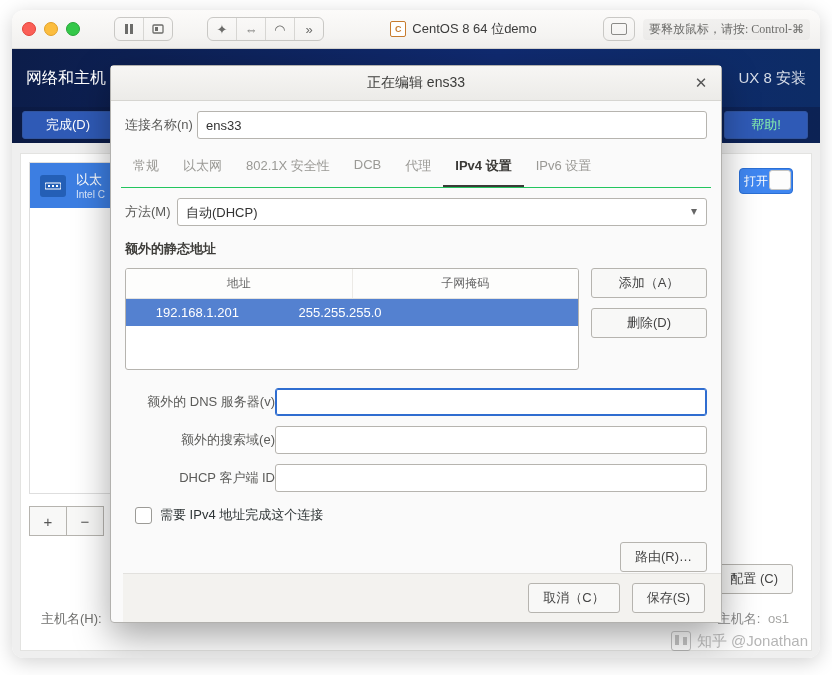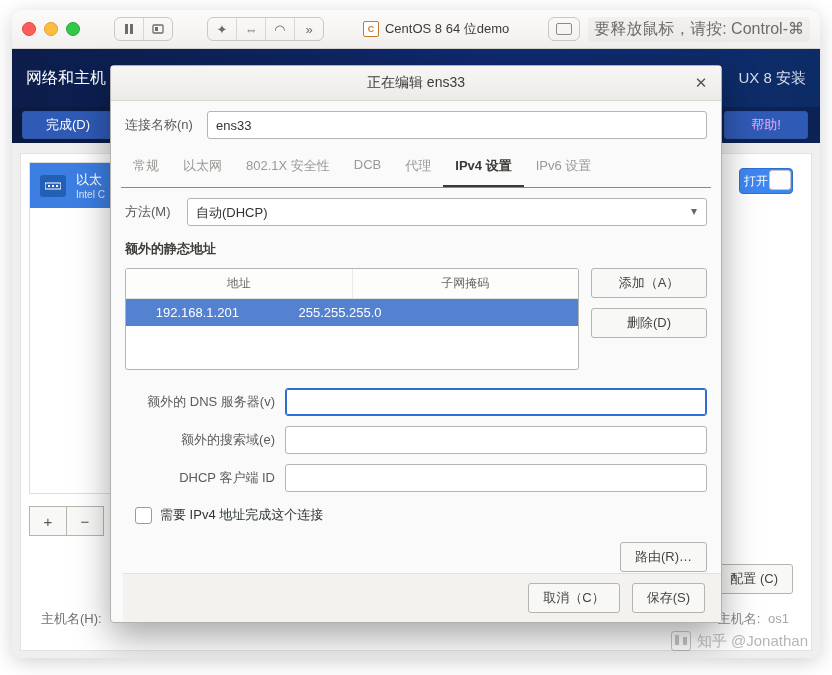--- a/index.html
+++ b/index.html
@@ -29,33 +29,33 @@
   .dot.red{background:#fb5f57;border:1px solid #e24238;}
   .dot.yellow{background:#fcbd3e;border:1px solid #e0a028;}
   .dot.green{background:#34c849;border:1px solid #29a53a;}
   .seg{display:flex;border:1px solid #c9c8c5;border-radius:6px;overflow:hidden;height:22px;}
   .seg .b{width:28px;display:flex;align-items:center;justify-content:center;border-right:1px solid #d7d6d3;color:#6c6c6a;}
   .seg .b:last-child{border-right:none;}
   .seg.single .b{width:30px;}
   .tb-spacer{width:18px;}
   .vm-title{display:flex;align-items:center;gap:6px;font-size:13px;color:#3b3b3b;}
   .vm-ico{width:14px;height:14px;background:#fff;border:1px solid #c77b2e;display:inline-flex;align-items:center;justify-content:center;color:#c77b2e;font-size:9px;font-weight:bold;border-radius:2px;}
-  .release-hint{margin-left:auto;background:rgba(0,0,0,.03);border-radius:4px;padding:2px 6px;color:#6c6c6a;font-size:16px;display:flex;align-items:flex-end;gap:8px;}
+  .release-hint{margin-left:auto;background:rgba(0,0,0,.03);border-radius:4px;padding:2px 6px;color:#6c6c6a;font-size:12px;display:flex;align-items:flex-end;gap:8px;font-family:Liberation Serif, serif;}
   .fullscreen-ico{width:14px;height:10px;border:1px solid #8b8b88;border-radius:2px;}
 
   
   .guest{position:relative;height:610px;background:#efefef;}
 
   
   .banner{position:absolute;left:0;right:0;top:0;height:58px;background:linear-gradient(90deg,var(--blue-banner-1),var(--blue-banner-2) 60%,#0d2c66);color:#fff;display:flex;align-items:center;padding:0 14px;}
   .banner .bcrumb{font-size:16px;}
   .banner .right{margin-left:auto;font-size:15px;color:#d7dde8;}
   .done-bar{position:absolute;left:0;right:0;top:58px;height:36px;background:linear-gradient(90deg,#0b1a43,#0e2460 60%,#0c2254);}
   .done-btn{position:absolute;left:10px;top:62px;height:26px;min-width:66px;padding:0 12px;border:1px solid #3155a0;border-radius:3px;background:#2f5ab6;color:#fff;font-size:13px;display:flex;align-items:center;justify-content:center;}
-  .help-btn{position:absolute;right:12px;top:62px;height:26px;min-width:58px;padding:0 12px;border:1px solid #3155a0;border-radius:3px;background:#2f5ab6;color:#f0abfc;font-size:13px;display:flex;align-items:center;justify-content:center;}
+  .help-btn{position:absolute;right:12px;top:62px;height:26px;min-width:58px;padding:0 12px;border:1px solid #3155a0;border-radius:3px;background:#2f5ab6;color:#86efac;font-size:13px;display:flex;align-items:center;justify-content:center;}
 
   
   .content{position:absolute;left:8px;right:8px;top:104px;bottom:8px;background:#fff;border:1px solid #e3e3e1;}
   .net-list{position:absolute;left:8px;top:8px;width:180px;height:330px;border:1px solid #dedede;background:#fff;}
   .net-item{display:flex;gap:10px;align-items:center;padding:8px 10px;background:#3c7ee2;color:#fff;}
   .net-ico{width:26px;height:22px;background:#245fb6;border-radius:3px;display:flex;align-items:center;justify-content:center;color:#fff;}
   .net-item .sub{font-size:10px;color:#dbe8fb;}
   .list-btns{position:absolute;left:8px;top:352px;display:flex;}
   .sqbtn{width:36px;height:28px;border:1px solid var(--button-border);background:var(--button-bg);display:flex;align-items:center;justify-content:center;color:#555;font-size:15px;margin-right:-1px;}
   .switch{position:absolute;right:18px;top:14px;width:52px;height:24px;border-radius:4px;background:#3f86f0;border:1px solid #2b6fd4;display:flex;align-items:center;}
@@ -65,21 +65,21 @@
   .stdbtn{height:28px;padding:0 14px;background:var(--button-bg);border:1px solid var(--button-border);border-radius:3px;display:inline-flex;align-items:center;justify-content:center;color:#444;font-size:13px;}
   .hostline{position:absolute;left:20px;bottom:22px;font-size:13px;color:#6f6f6d;}
   .hostline-right{position:absolute;right:22px;bottom:22px;font-size:13px;color:#888;}
   .hostline-right .v{color:#a5a5a3;margin-left:4px;}
 
   
   .modal{position:absolute;left:98px;top:16px;width:610px;height:556px;background:var(--dialog-bg);border:1px solid #b2b1ae;border-radius:4px;box-shadow:0 14px 36px rgba(0,0,0,.35);display:flex;flex-direction:column;}
   .dlg-title{height:34px;background:linear-gradient(#f7f6f4,#ecebe8);border-bottom:1px solid #d6d5d1;display:flex;align-items:center;justify-content:center;position:relative;font-size:14px;color:#3c3c3a;}
   .dlg-close{position:absolute;right:10px;top:7px;width:20px;height:20px;display:flex;align-items:center;justify-content:center;color:#555;font-size:15px;cursor:pointer;}
   .dlg-body{flex:1;padding:10px 14px 6px 14px;display:flex;flex-direction:column;gap:10px;overflow:hidden;}
-  .row{display:flex;align-items:center;gap:10px;}
+  .row{display:flex;align-items:center;}
   .lbl{width:72px;text-align:left;color:#5b5b59;font-size:13px;}
   .lbl.right{text-align:right;width:150px;}
   input.txt,select.sel{height:28px;box-sizing:border-box;border:1px solid var(--button-border);border-radius:3px;background:#fff;padding:0 8px;font-size:13px;color:#333;min-width:0;}
   .txt.flex,.sel.flex{flex:1;}
   .sel{appearance:none;-webkit-appearance:none;background:linear-gradient(#fdfdfc,#f1f0ee);position:relative;padding-right:24px;}
   .sel-wrap{position:relative;flex:1;display:flex;}
   .sel-wrap::after{content:"▾";position:absolute;right:10px;top:6px;color:#666;pointer-events:none;font-size:12px;}
 
   
   .tabs{display:flex;border-bottom:1px solid #22c55e;gap:0;margin:0 -4px;}

